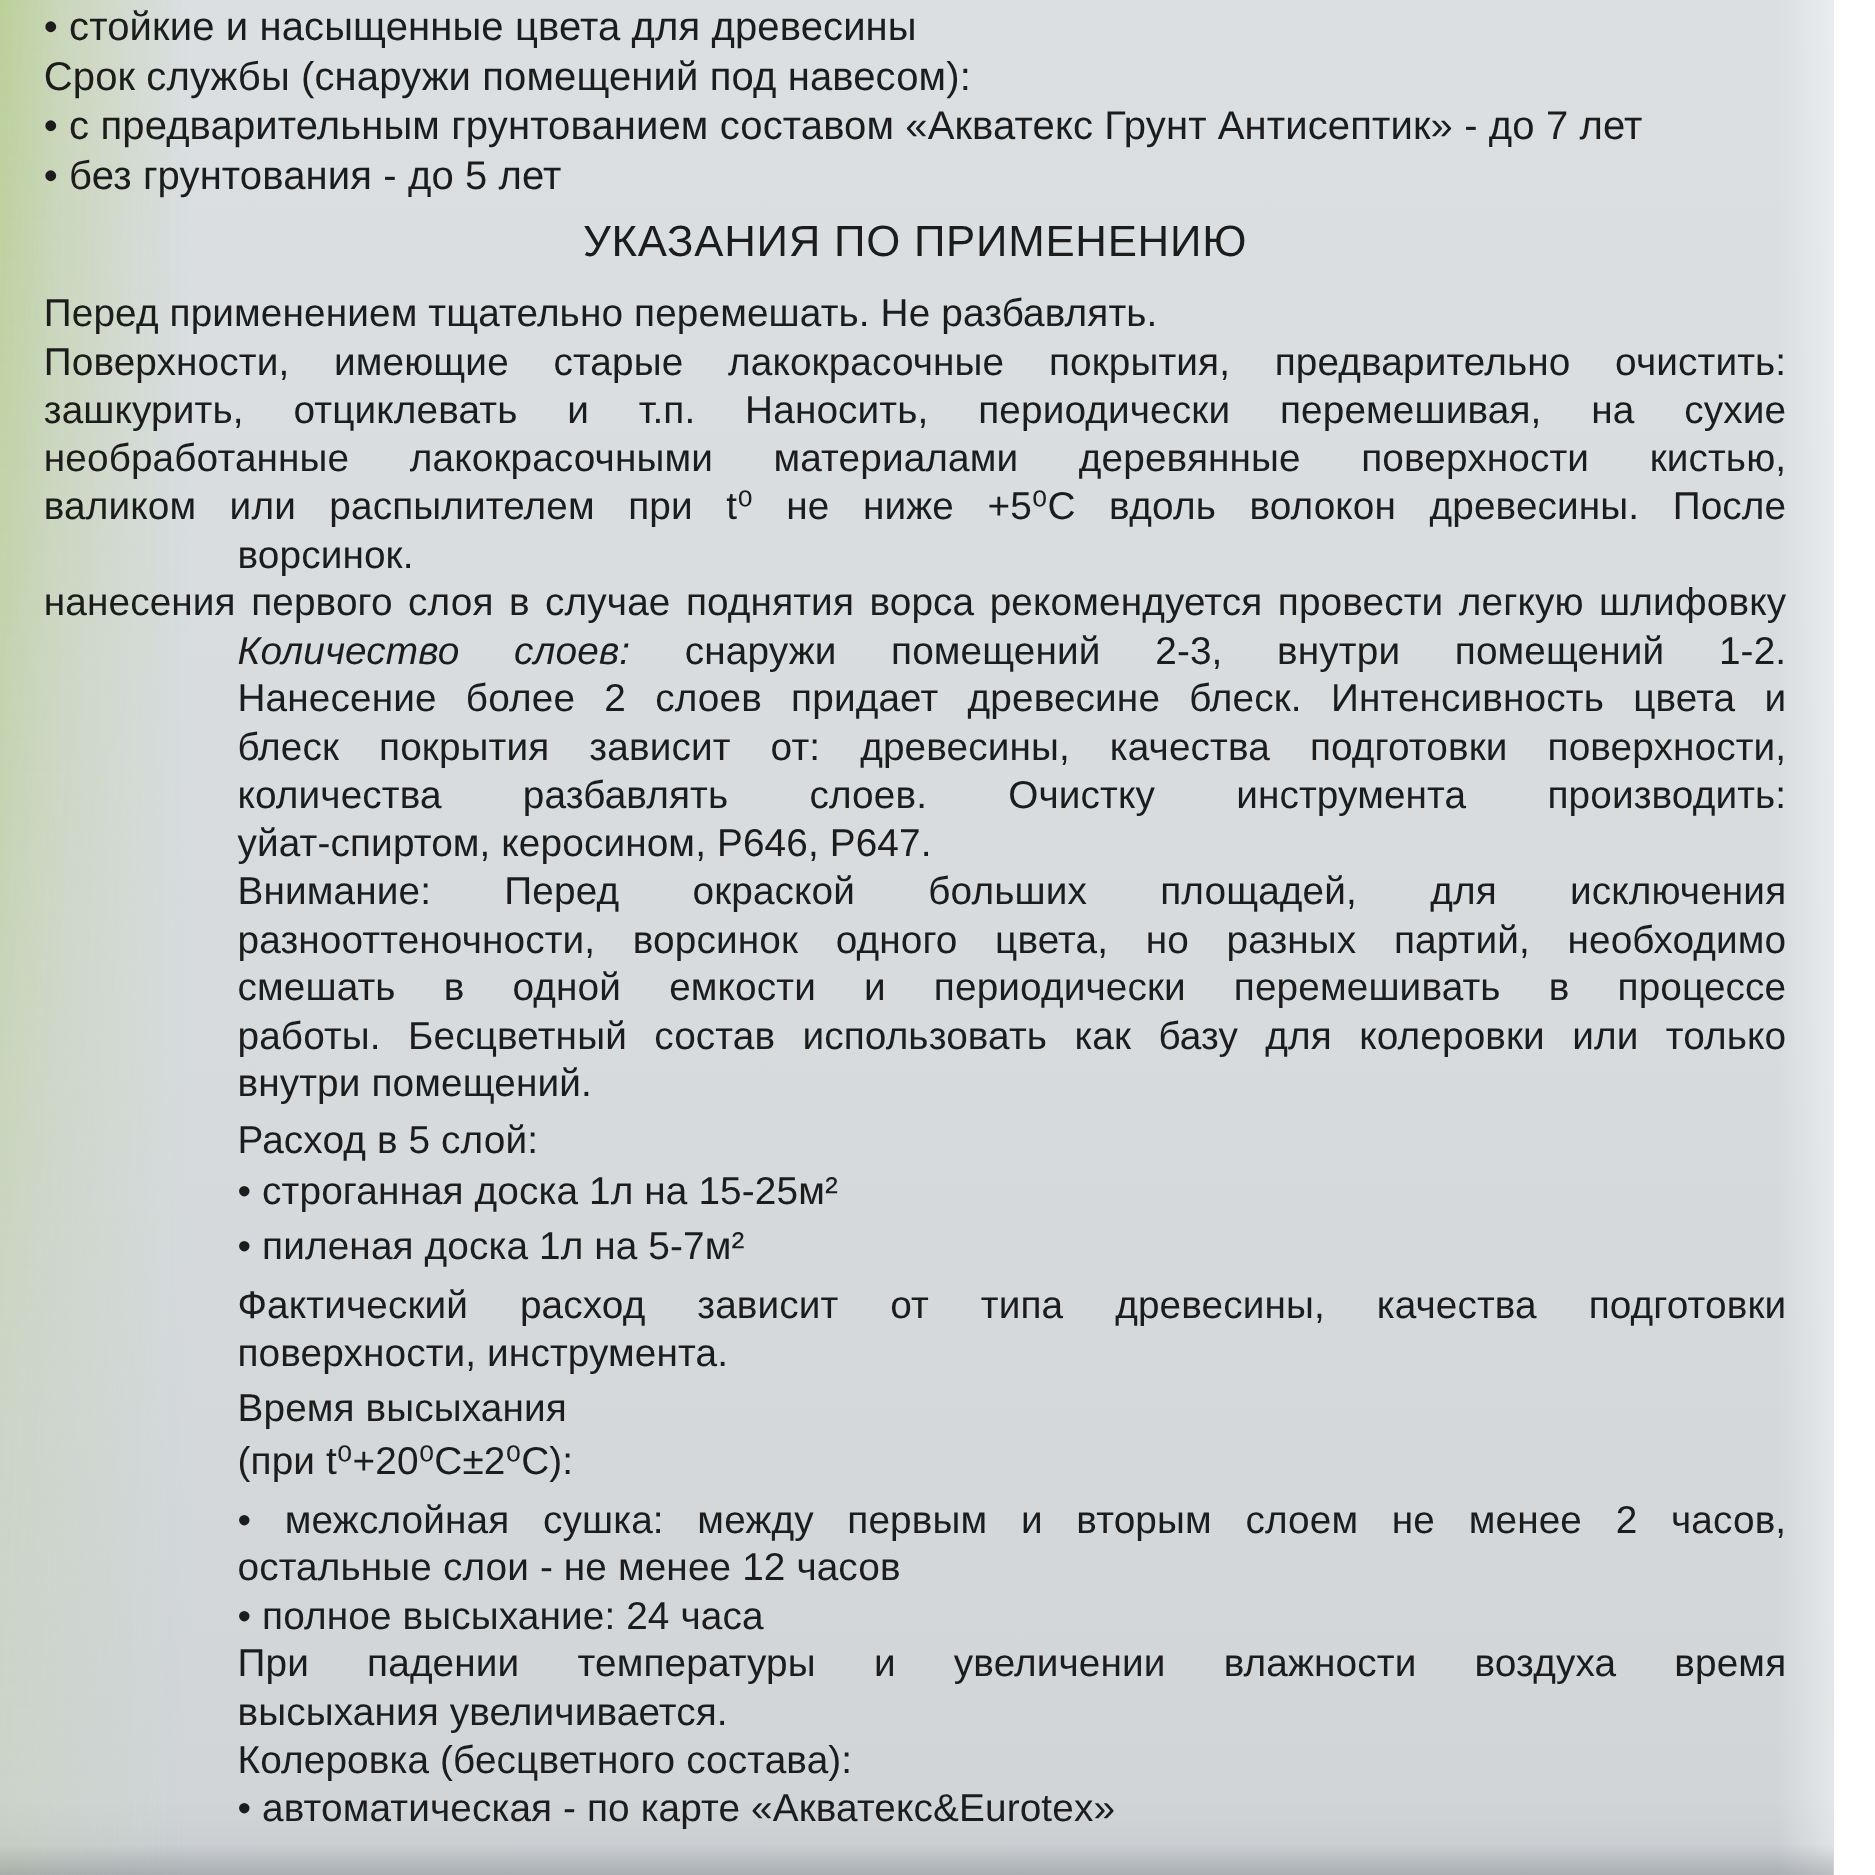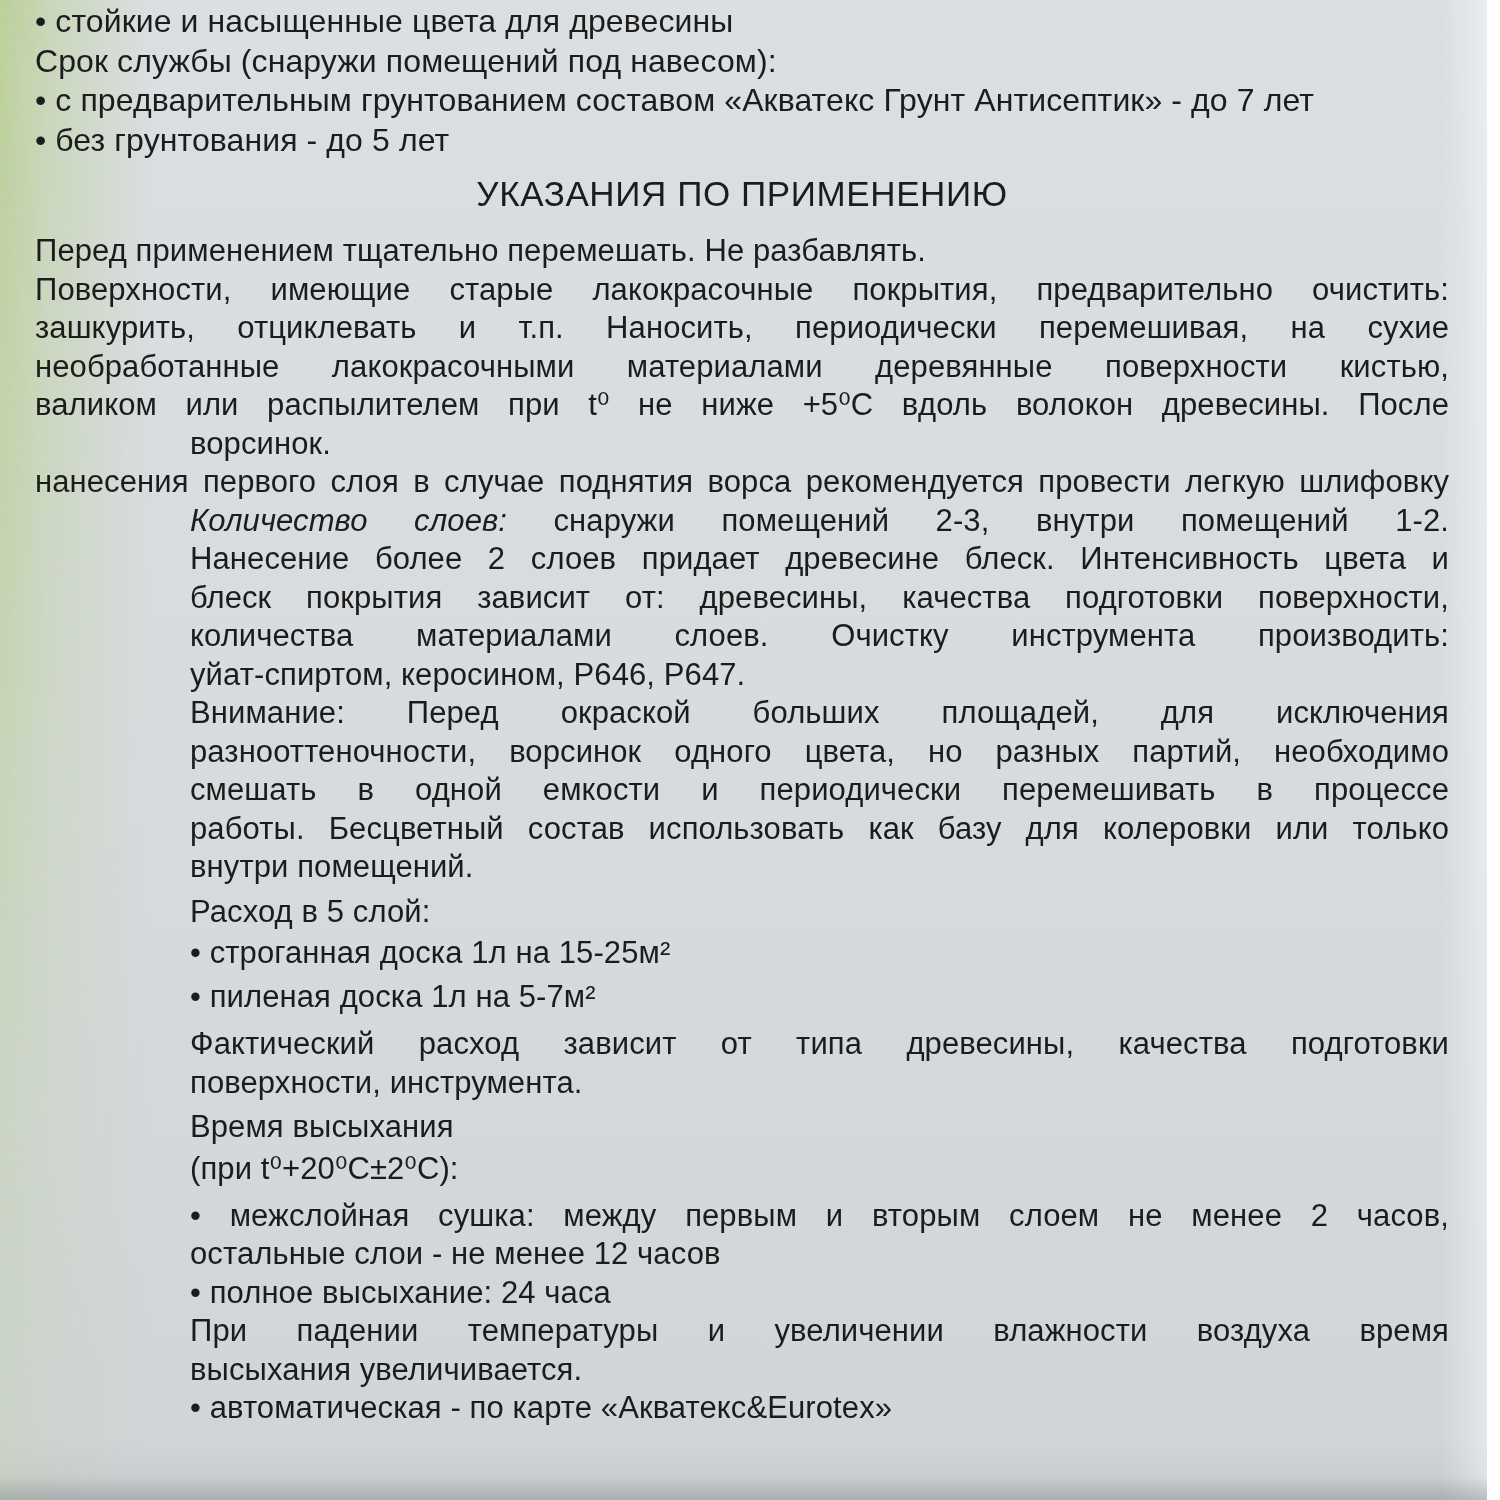--- a/index.html
+++ b/index.html
@@ -3,21 +3,20 @@
 <meta charset="utf-8">
 <style>
   html,body{margin:0;padding:0;}
   .page{
     position:relative;
     width:1467px;height:1500px;
     overflow:hidden;
     background:linear-gradient(180deg,#dbdfe2 0%,#d7dbde 55%,#d1d5d8 96%,#c6cacd 100%);
     font-family:"Liberation Sans","DejaVu Sans",sans-serif;
     color:#1c1c1c;
-    padding-left:20px;
   }
   .edge-tint{
     position:absolute;left:0;top:0;width:150px;height:100%;
     background:linear-gradient(180deg,rgba(168,199,108,.62) 0%,rgba(176,203,126,.48) 40%,rgba(183,206,146,.30) 75%,rgba(185,206,150,.22) 100%);
     -webkit-mask-image:linear-gradient(90deg,#000 0%,rgba(0,0,0,.55) 32%,transparent 100%);
     mask-image:linear-gradient(90deg,#000 0%,rgba(0,0,0,.55) 32%,transparent 100%);
     pointer-events:none;
   }
   .right-light{
     position:absolute;right:0;top:0;width:46px;height:100%;
@@ -63,34 +62,35 @@
       <div class="line gl"><span>Перед применением тщательно перемешать. Не разбавлять.</span></div>
       <div class="line just"><span>Поверхности, имеющие старые лакокрасочные покрытия, предварительно очистить:</span></div>
       <div class="line just"><span>зашкурить, отциклевать и т.п. Наносить, периодически перемешивая, на сухие</span></div>
       <div class="line just"><span>необработанные лакокрасочными материалами деревянные поверхности кистью,</span></div>
       <div class="line just"><span>валиком или распылителем при t⁰ не ниже +5⁰С вдоль волокон древесины. После</span></div>
       <div class="line ind"><span>ворсинок.</span></div>
       <div class="line just"><span>нанесения первого слоя в случае поднятия ворса рекомендуется провести легкую шлифовку</span></div>
       <div class="line just ind"><span class="b i">Количество слоев:</span><span> снаружи помещений 2-3, внутри помещений 1-2.</span></div>
       <div class="line just ind"><span>Нанесение более 2 слоев придает древесине блеск. Интенсивность цвета и</span></div>
       <div class="line just ind"><span>блеск покрытия зависит от: древесины, качества подготовки поверхности,</span></div>
-      <div class="line just ind"><span>количества материалами слоев. Очистку инструмента производить:</span></div>
+      <div class="line just ind"><span>количества разбавлять слоев. Очистку инструмента производить:</span></div>
       <div class="line ind"><span>уйат-спиртом, керосином, Р646, Р647.</span></div>
       <div class="line just ind"><span class="b">Внимание:</span><span> Перед окраской больших площадей, для исключения</span></div>
       <div class="line just ind"><span>разнооттеночности, ворсинок одного цвета, но разных партий, необходимо</span></div>
       <div class="line just ind"><span>смешать в одной емкости и периодически перемешивать в процессе</span></div>
       <div class="line just ind"><span>работы. Бесцветный состав использовать как базу для колеровки или только</span></div>
       <div class="line ind"><span>внутри помещений.</span></div>
       <div class="line ind gs"><span class="b">Расход в 5 слой:</span></div>
       <div class="line ind tall"><span>• строганная доска 1л на 15-25м²</span></div>
       <div class="line ind tall"><span>• пиленая доска 1л на 5-7м²</span></div>
       <div class="line just ind gs"><span>Фактический расход зависит от типа древесины, качества подготовки</span></div>
       <div class="line ind"><span>поверхности, инструмента.</span></div>
       <div class="line ind gs"><span class="b">Время высыхания</span></div>
       <div class="line ind tall"><span class="b">(при t⁰+20⁰С±2⁰С):</span></div>
       <div class="line just ind gs"><span>• межслойная сушка: между первым и вторым слоем не менее 2 часов,</span></div>
       <div class="line ind"><span>остальные слои - не менее 12 часов</span></div>
       <div class="line ind"><span>• полное высыхание: 24 часа</span></div>
       <div class="line just ind"><span>При падении температуры и увеличении влажности воздуха время</span></div>
       <div class="line ind"><span>высыхания увеличивается.</span></div>
+      <div class="line ind"><span class="b">Колеровка</span><span> (бесцветного состава):</span></div>
       <div class="line ind"><span>• автоматическая - по карте «Акватекс&amp;Eurotex»</span></div>
     </div>
 </div>
 
 </body></html>

